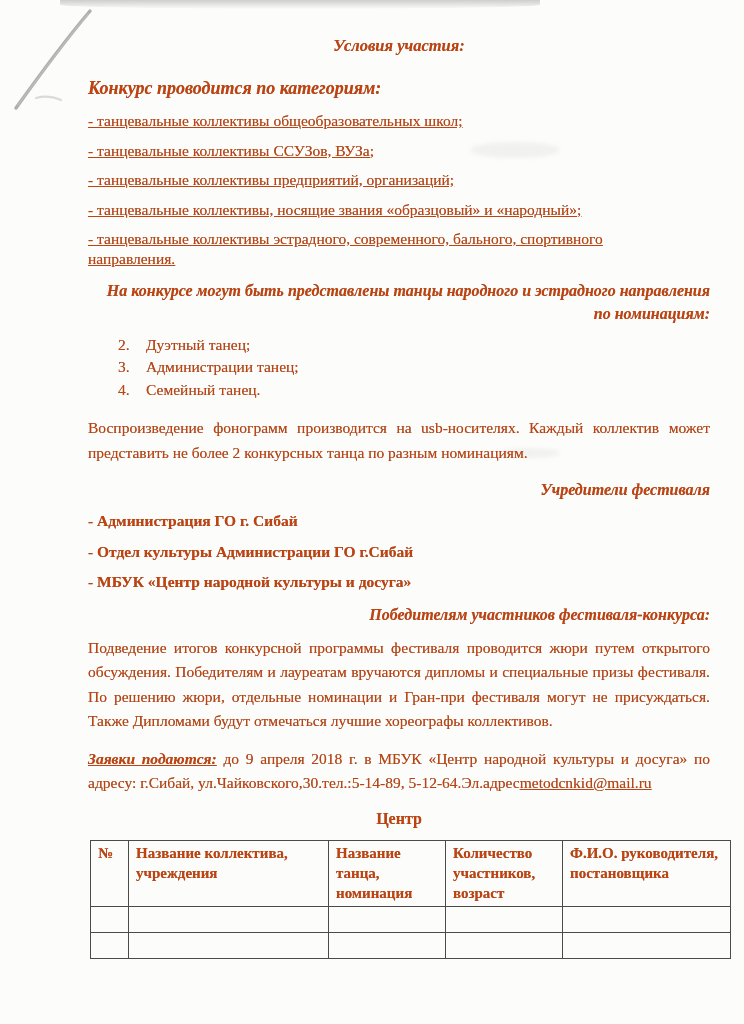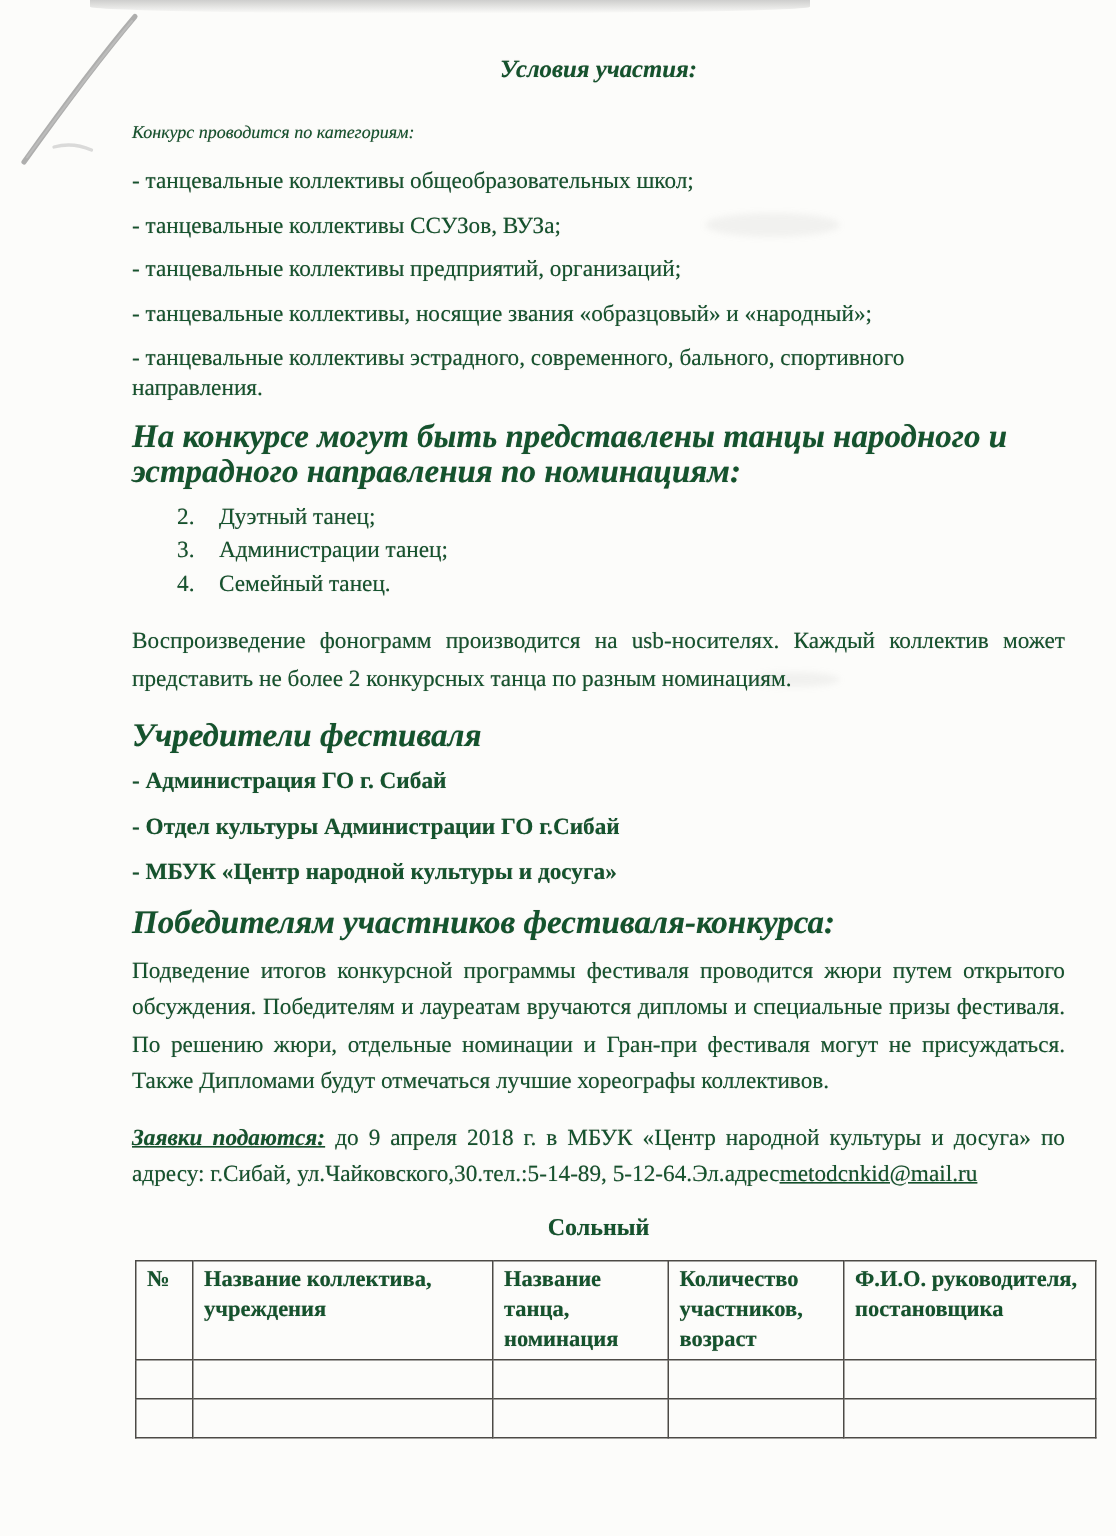--- a/index.html
+++ b/index.html
@@ -3,21 +3,21 @@
 <meta charset="utf-8">
 <style>
   html,body{margin:0;padding:0;background:#d9d9d9;}
   .page{
     position:relative;
     width:744px;height:1024px;
     margin:0 auto;
     background:#fcfcfa;
     overflow:hidden;
     font-family:"Liberation Serif","DejaVu Serif",serif;
-    color:#14532d;
+    color:#c2410c;
   }
   
   .top-smudge{
     position:absolute;top:0;left:60px;width:480px;height:9px;
     background:linear-gradient(to bottom, rgba(120,120,120,.35), rgba(120,120,120,0));
     border-radius:0 0 50% 50%;
     pointer-events:none;
   }
   .corner-mark{position:absolute;top:2px;left:4px;pointer-events:none;}
   .blob{position:absolute;border-radius:50%;background:rgba(150,150,150,.10);filter:blur(2px);pointer-events:none;}
@@ -27,28 +27,28 @@
   .content{
     position:absolute;left:88px;top:36px;width:622px;
     font-size:15.5px;line-height:20px;
     text-shadow:0 0 0.5px rgba(70,65,60,.55);
   }
   .h-main{
     text-align:center;font-weight:bold;font-style:italic;
     font-size:16.5px;margin:0 0 22px 0;
   }
   .h-sub{
-    font-weight:normal;font-style:italic;font-size:12px;
+    font-weight:bold;font-style:italic;font-size:18px;
     margin:15px 0 13px 0;
   }
   .h-centered{
-    text-align:left;font-weight:bold;font-style:italic;
-    font-size:22px;line-height:23px;margin:8px 0 10px 0;
+    text-align:right;font-weight:bold;font-style:italic;
+    font-size:16px;line-height:23px;margin:8px 0 10px 0;
   }
-  .item{margin:0 0 9.5px 0;}
+  .item{margin:0 0 9.5px 0;text-decoration:underline;}
   .item.wrap{width:590px;}
   ol.noms{list-style:none;margin:2px 0 16px 0;padding:0 0 0 30px;}
   ol.noms li{margin:0 0 2px 0;line-height:20.5px;}
   ol.noms .num{display:inline-block;width:28px;}
   .para{
     text-align:justify;line-height:24.5px;margin:0 0 13px 0;
   }
   .founder{margin:0 0 10.5px 0;font-weight:bold;}
   .lead-bold{font-weight:bold;font-style:italic;text-decoration:underline;}
   .email-link{color:inherit;text-decoration:underline;}
@@ -131,21 +131,21 @@
 
         <p class="founder">- МБУК «Центр народной культуры и досуга»</p>
       </div>
 
     <p class="h-centered">Победителям участников фестиваля-конкурса:</p>
 
     <p class="para">Подведение итогов конкурсной программы фестиваля проводится жюри путем открытого обсуждения. Победителям и лауреатам вручаются дипломы и специальные призы фестиваля. По решению жюри, отдельные номинации и Гран-при фестиваля могут не присуждаться. Также Дипломами будут отмечаться лучшие хореографы коллективов.</p>
 
     <p class="para"><span class="lead-bold">Заявки подаются:</span><span> до 9 апреля 2018 г. в МБУК «Центр народной культуры и досуга»  по адресу: г.Сибай, ул.Чайковского,30.тел.:5-14-89, 5-12-64.Эл.адрес</span><span class="email-link">metodcnkid@mail.ru</span></p>
 
-    <p class="h-table">Сольный</p>
+    <p class="h-table">Центр</p>
 
     <table class="app">
       <colgroup>
         <col class="c0">
           <col class="c1">
           <col class="c2">
           <col class="c3">
           <col class="c4">
       </colgroup>
       <thead>

